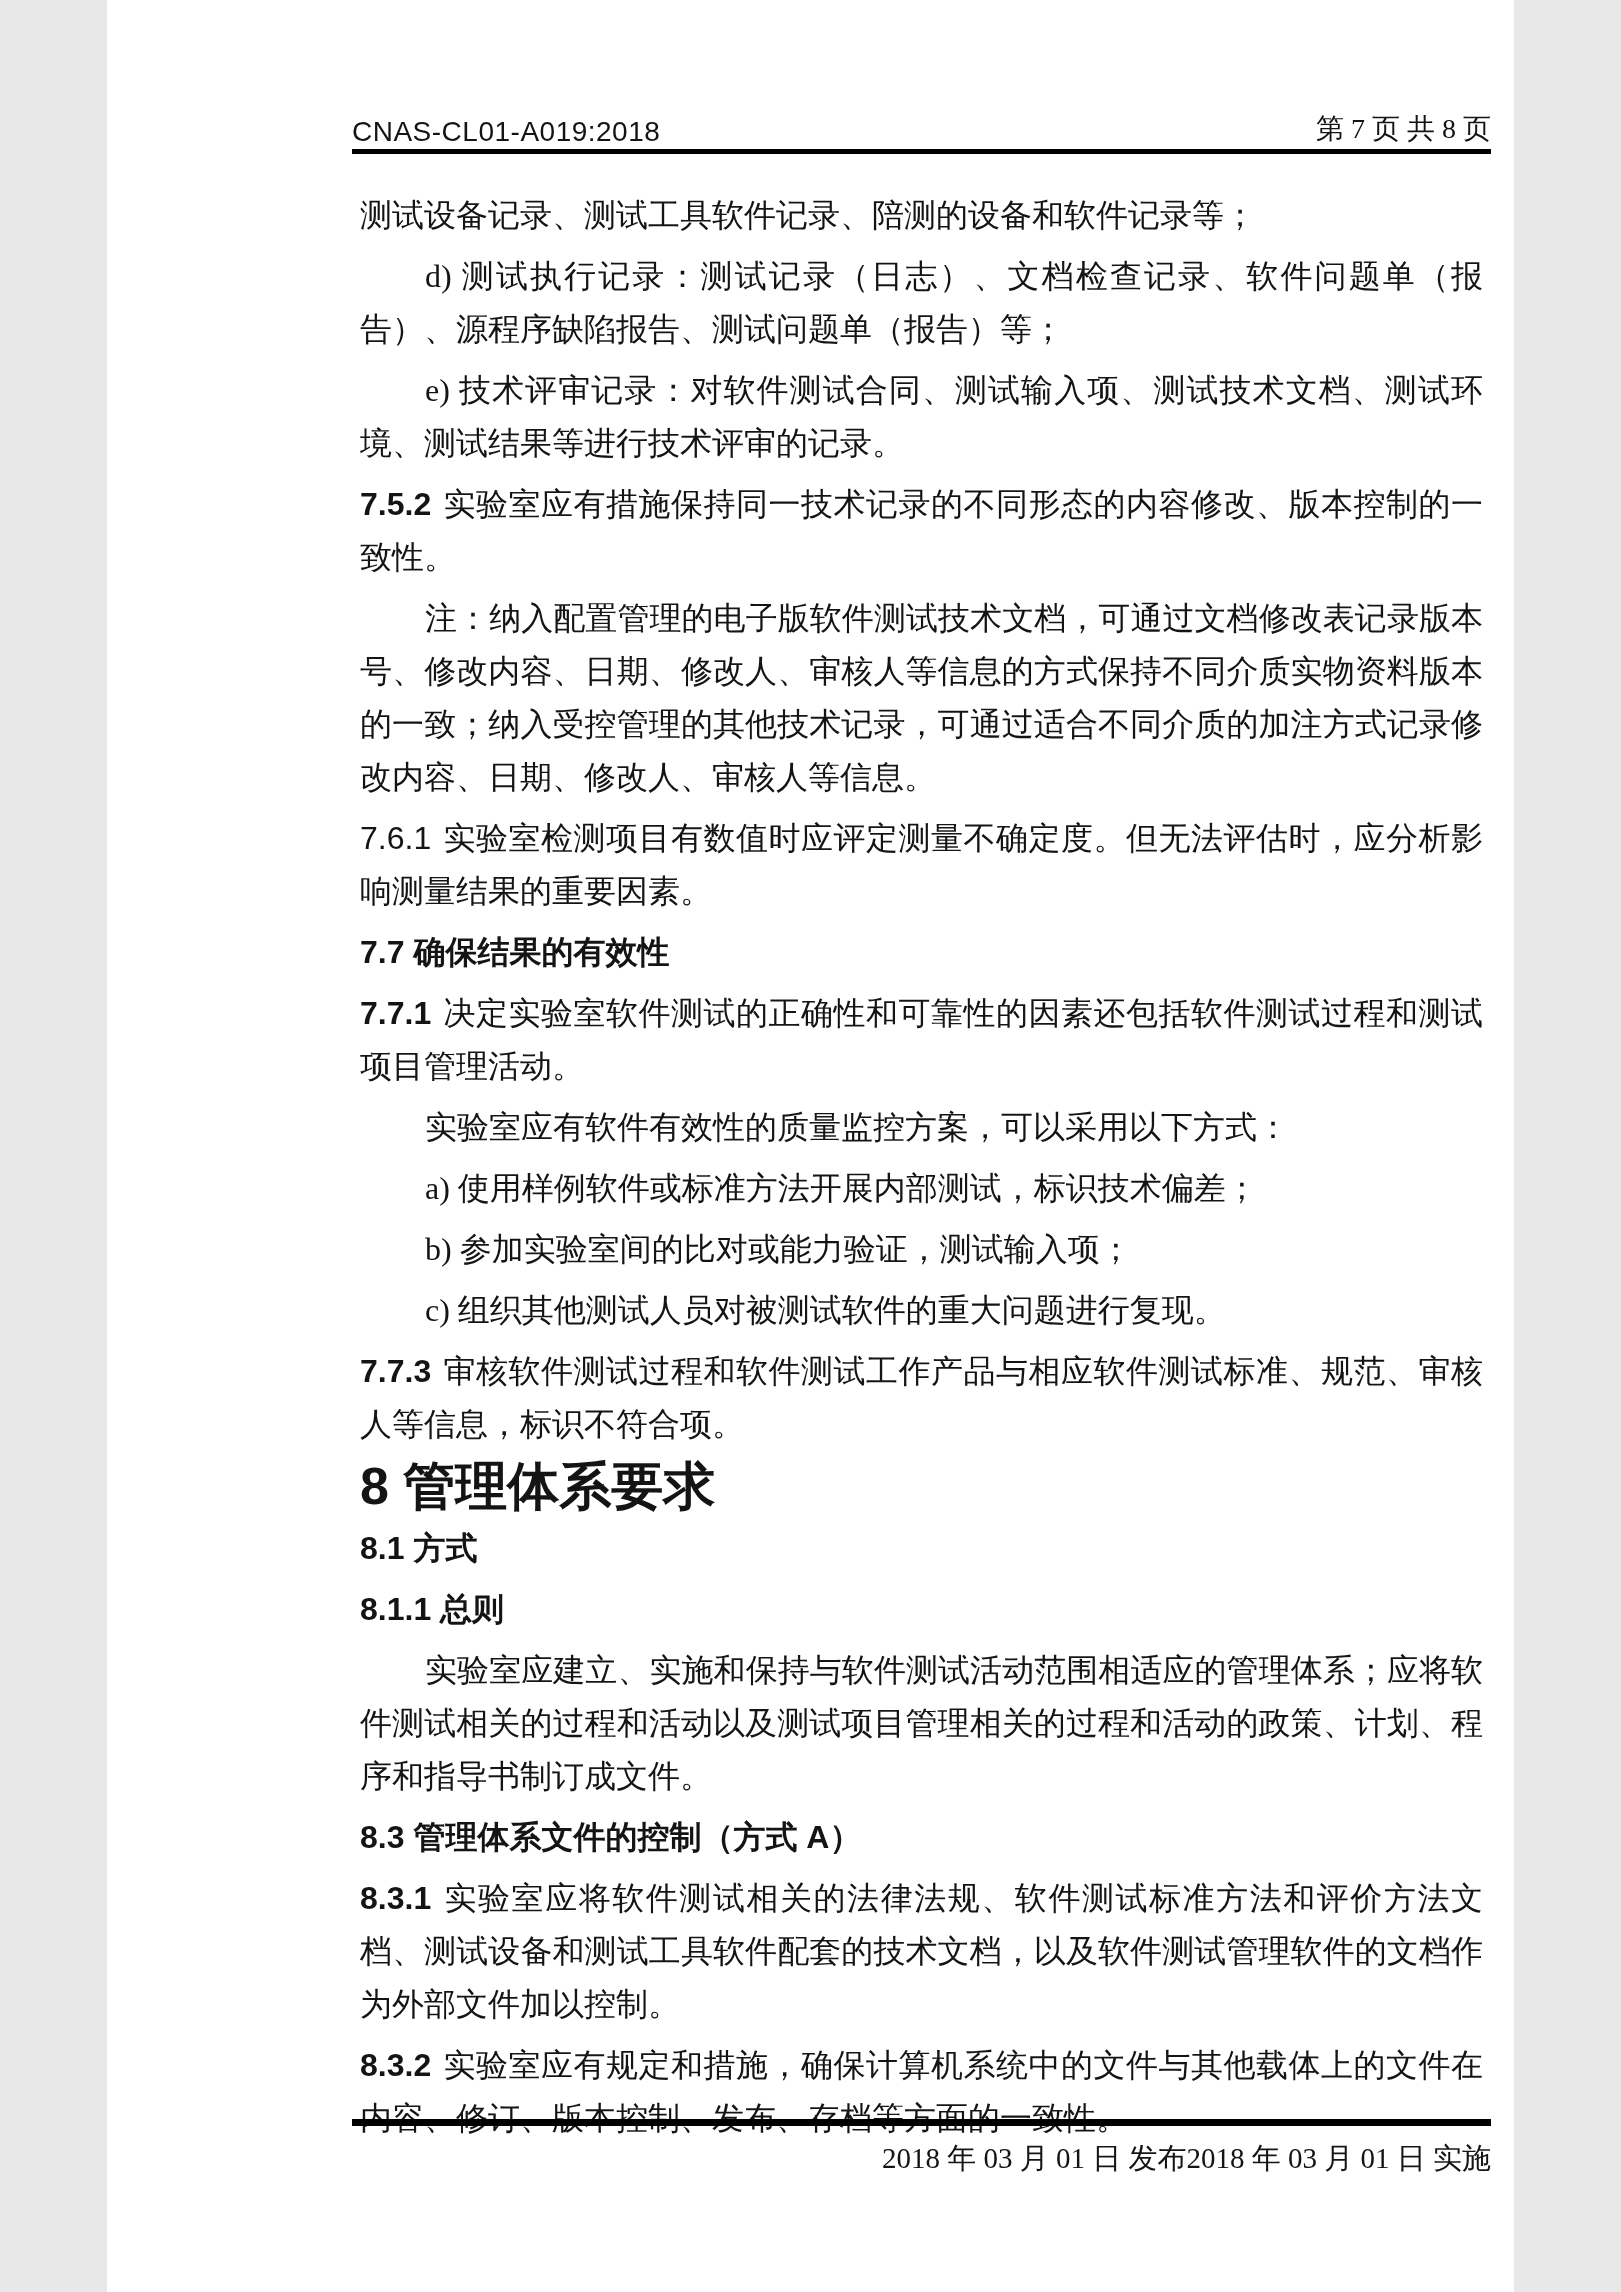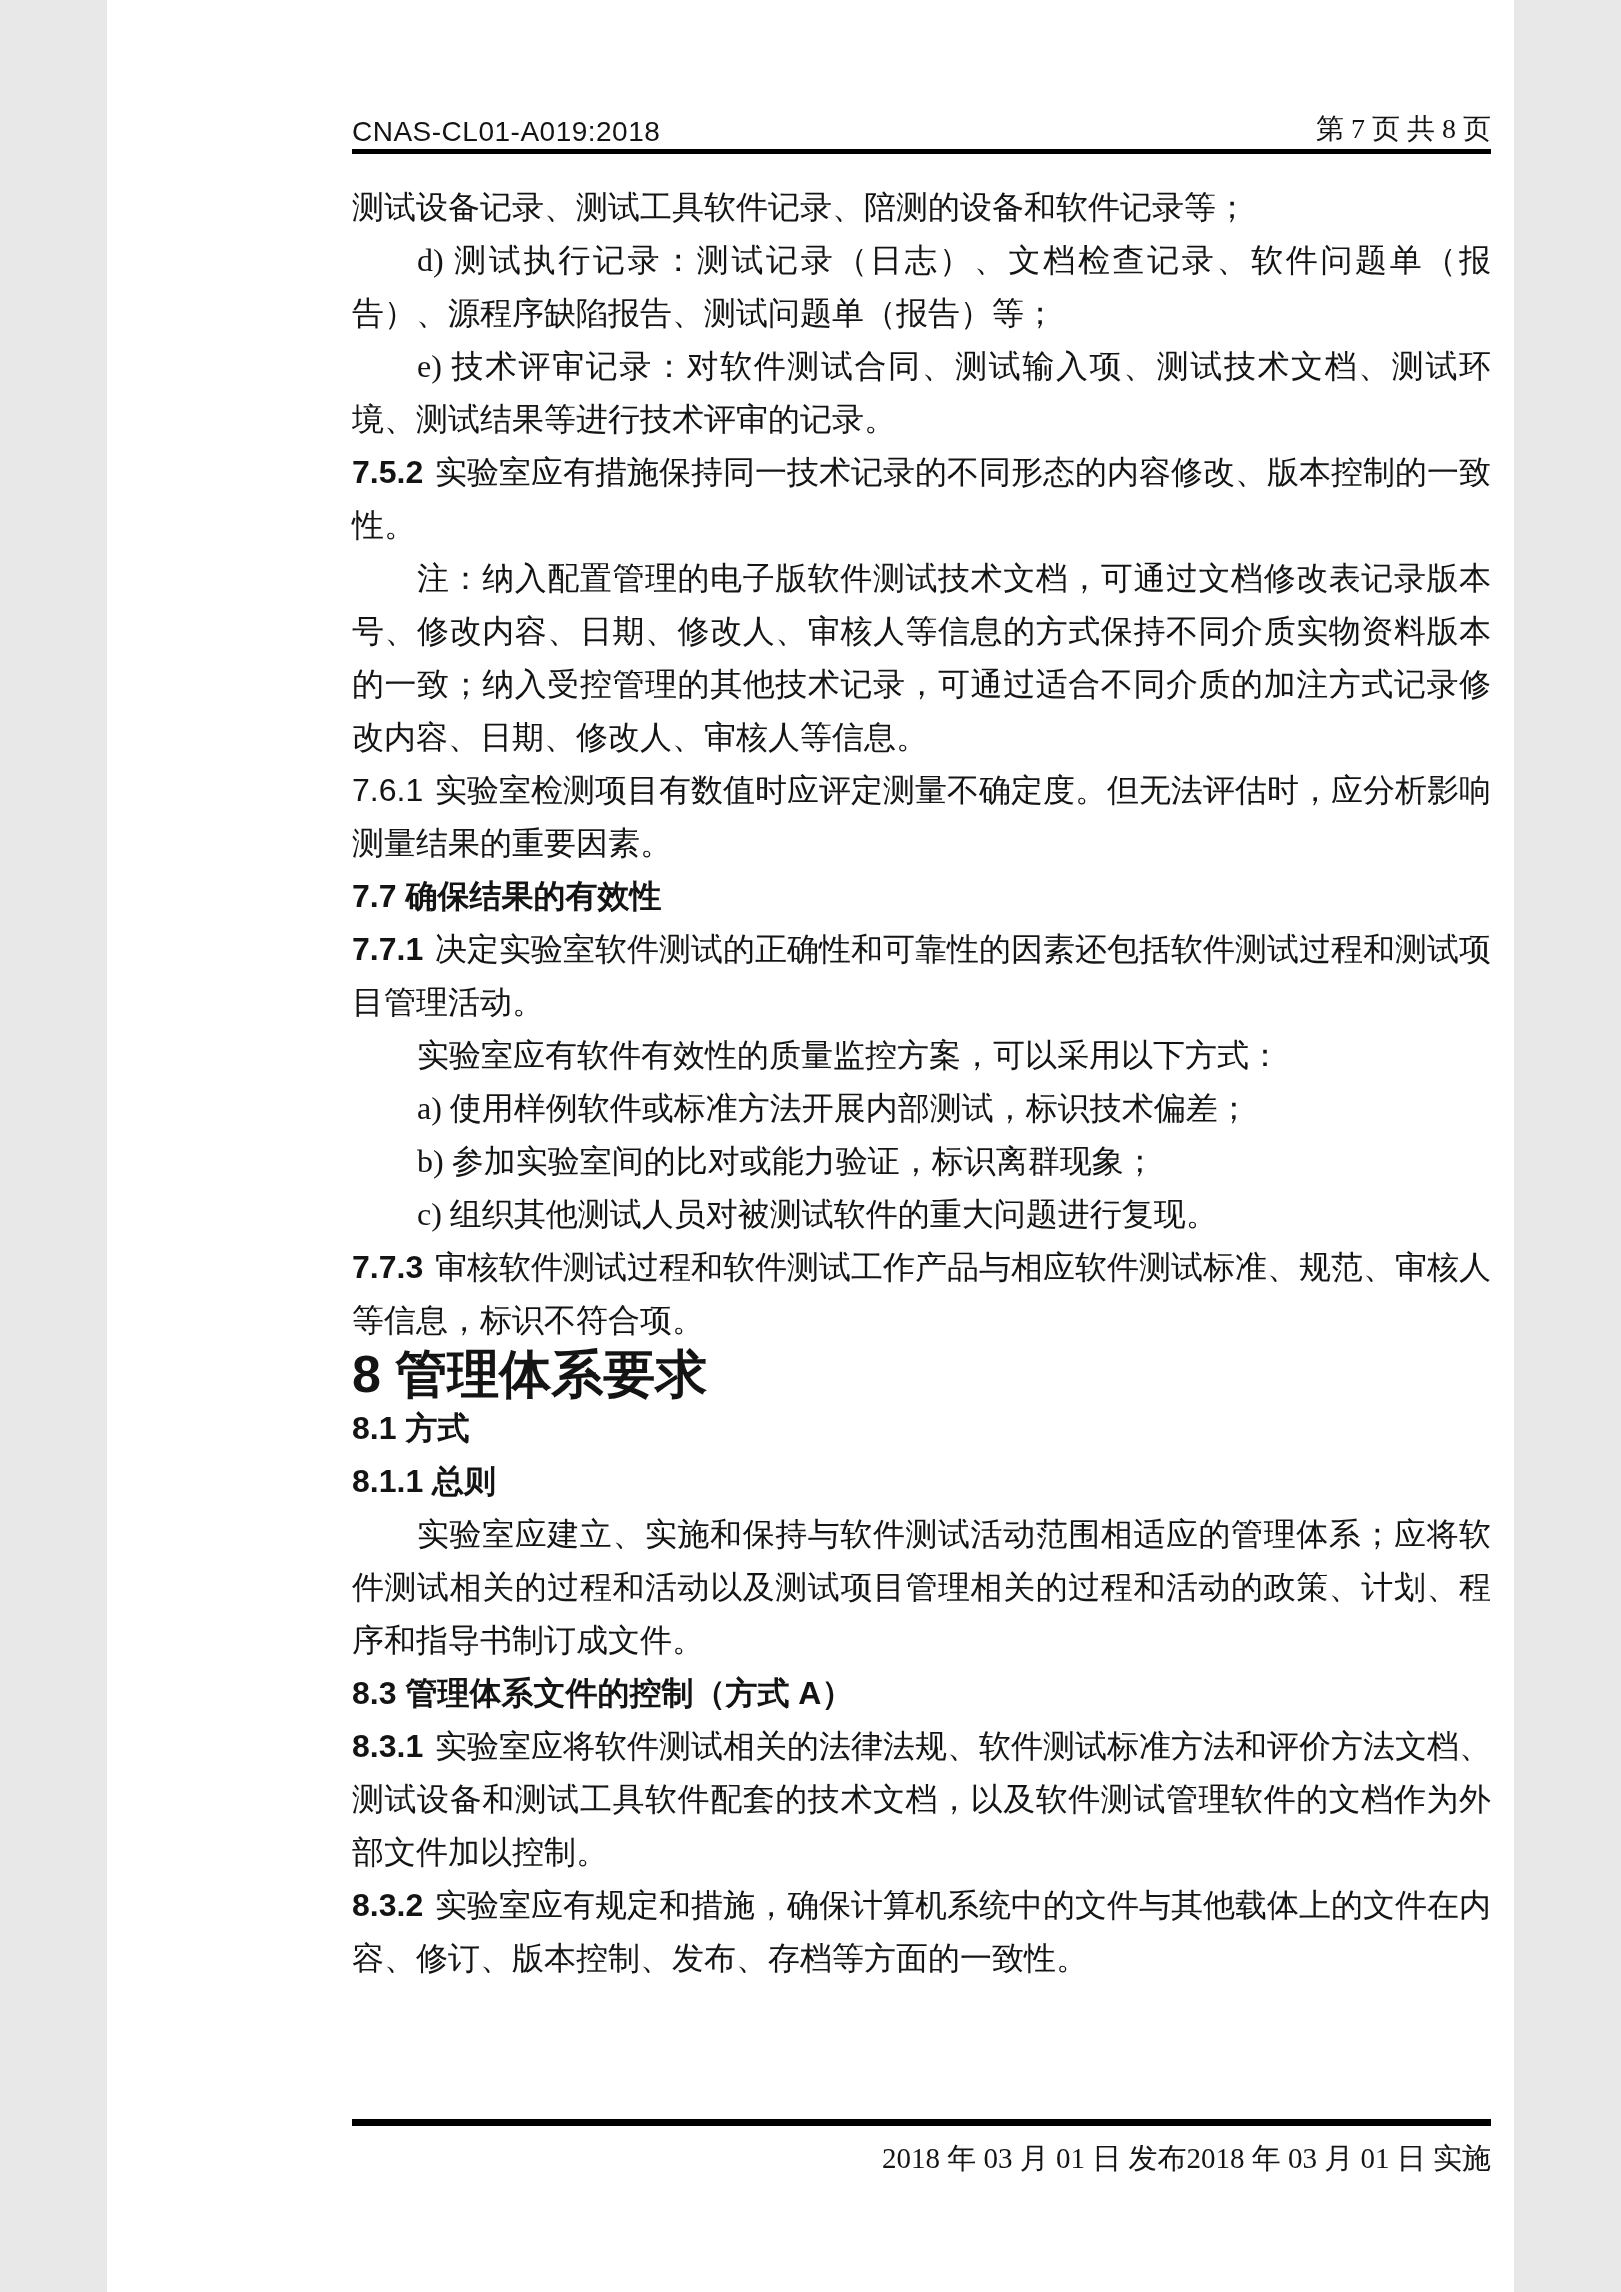--- a/index.html
+++ b/index.html
@@ -25,21 +25,21 @@
   .rule-top {
     position:absolute; top:149px; left:245px; width:1139px;
     height:4.9px; background:#000;
   }
   
   .content {
     position:absolute; top:181px; left:245px; width:1139px;
     font-size:32px; line-height:53px;
     text-align:justify; word-break:normal;
   }
-  .content p, .content h1, .content h2 { margin:0; padding:0; }
+  .content p, .content h1, .content h2 { margin:8px; padding:0; }
   .indent { text-indent:65px; }
   .lead {
     font-family:"Liberation Sans","DejaVu Sans",sans-serif;
     font-weight:bold; margin-right:11.8px;
   }
   .lead.plain { font-weight:normal; }
   .h3 {
     font-family:"Liberation Sans","DejaVu Sans",sans-serif;
     font-weight:bold; font-size:32px; line-height:53px;
   }
@@ -85,21 +85,21 @@
     <p><span class="lead plain">7.6.1</span><span>实验室检测项目有数值时应评定测量不确定度。但无法评估时，应分析影响测量结果的重要因素。</span></p>
 
     <h2 class="h3">7.7 确保结果的有效性</h2>
 
     <p><span class="lead">7.7.1</span><span>决定实验室软件测试的正确性和可靠性的因素还包括软件测试过程和测试项目管理活动。</span></p>
 
     <p class="indent">实验室应有软件有效性的质量监控方案，可以采用以下方式：</p>
 
     <p class="indent">a) 使用样例软件或标准方法开展内部测试，标识技术偏差；</p>
 
-    <p class="indent">b) 参加实验室间的比对或能力验证，标识离群现象；</p>
+    <p class="indent">b) 参加实验室间的比对或能力验证，测试输入项；</p>
 
     <p class="indent">c) 组织其他测试人员对被测试软件的重大问题进行复现。</p>
 
     <p><span class="lead">7.7.3</span><span>审核软件测试过程和软件测试工作产品与相应软件测试标准、规范、审核人等信息，标识不符合项。</span></p>
 
     <h1 class="h1">8 管理体系要求</h1>
 
     <h2 class="h3">8.1 方式</h2>
 
     <h2 class="h3">8.1.1 总则</h2>

